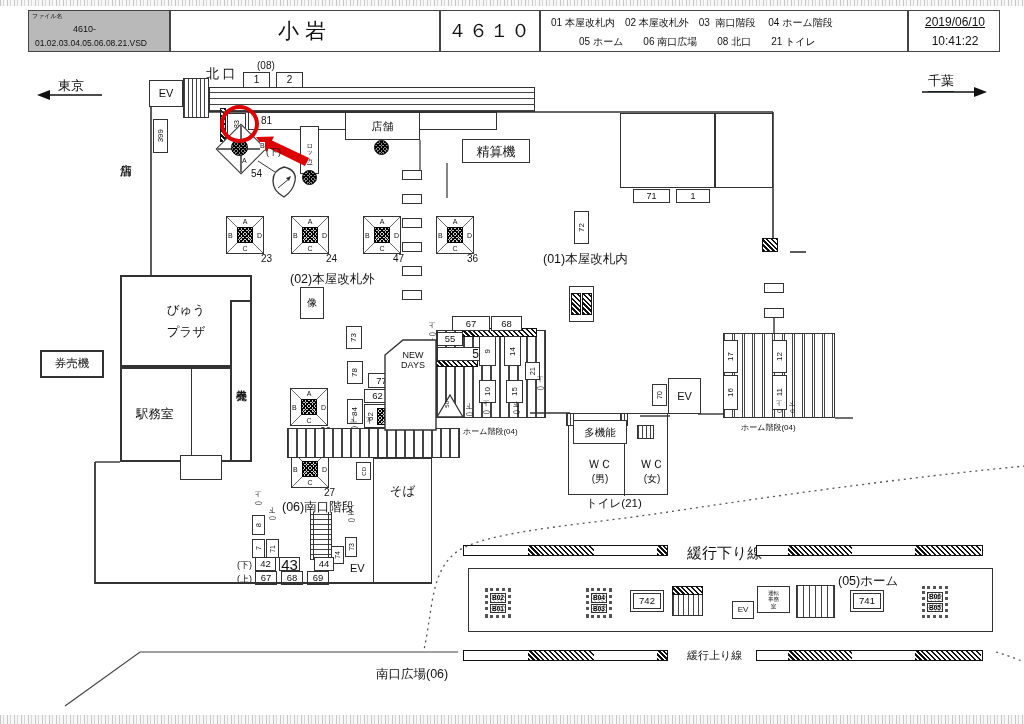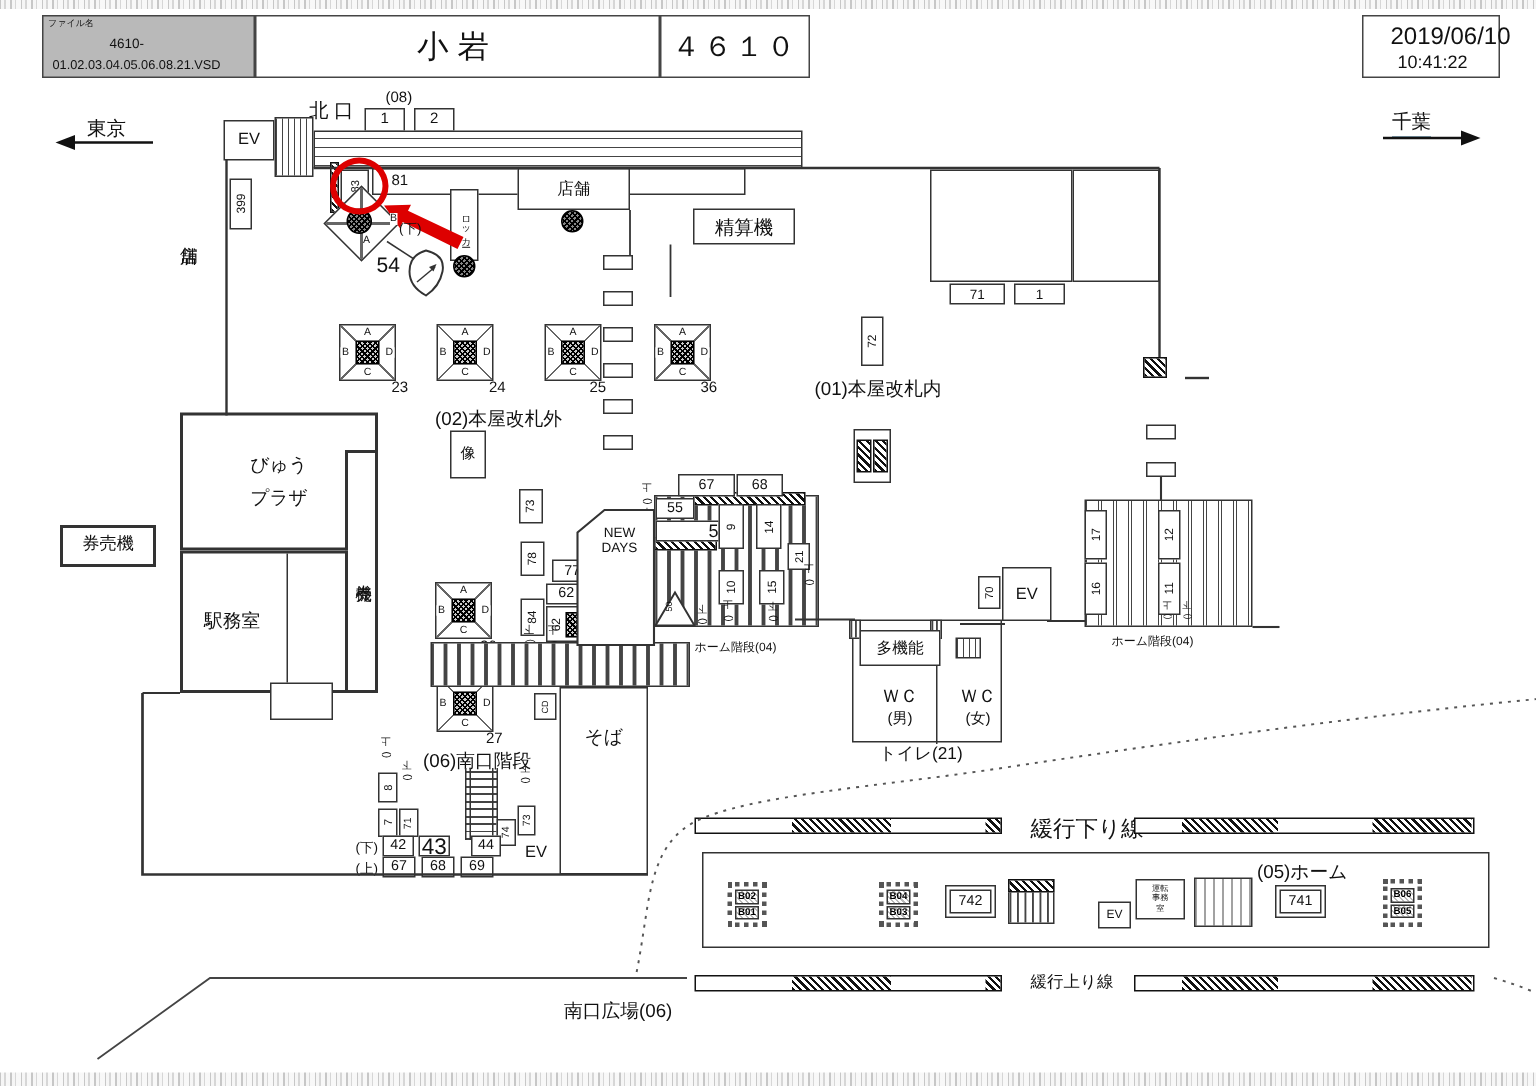--- a/index.html
+++ b/index.html
@@ -62,22 +62,26 @@
     <div class="lb" style="left:3px;top:2px;font-size:6px;">ファイル名</div>
     <div class="lb" style="left:44px;top:13px;font-size:9px;">4610-</div>
     <div class="lb" style="left:6px;top:28px;font-size:8.5px;">01.02.03.04.05.06.08.21.VSD</div>
   </div>
   <div class="hcell" style="left:170px;top:10px;width:270px;height:42px;display:flex;align-items:center;justify-content:center;">
     <span style="font-size:21px;letter-spacing:6px;">小岩</span>
   </div>
   <div class="hcell" style="left:440px;top:10px;width:100px;height:42px;display:flex;align-items:center;justify-content:center;">
     <span style="font-size:19px;letter-spacing:2px;">４６１０</span>
   </div>
+  <div class="hcell" style="left:540px;top:10px;width:368px;height:42px;">
+    <div class="lb" style="left:10px;top:6px;font-size:10px;">01 本屋改札内　02 本屋改札外　03  南口階段　 04 ホーム階段</div>
+    <div class="lb" style="left:38px;top:25px;font-size:10px;">05 ホーム　　06 南口広場　　08 北口　　21 トイレ</div>
+  </div>
   <div class="hcell" style="left:908px;top:10px;width:92px;height:42px;text-align:center;">
-    <div class="lb" style="left:12px;top:5px;width:92px;font-size:16px;">2019/06/10</div>
+    <div class="lb" style="left:0;top:5px;width:92px;font-size:12px;text-decoration:underline;">2019/06/10</div>
     <div class="lb" style="left:0;top:24px;width:92px;font-size:12px;">10:41:22</div>
   </div>
 
   <svg class="abs" style="left:0;top:0;z-index:2;" width="1024" height="724" viewBox="0 0 1024 724">
 
     <path d="M209,112 L773,112" stroke="#333" stroke-width="1.6" fill="none"></path>
     <path d="M151,106 L151,277" stroke="#333" stroke-width="1.6" fill="none"></path>
     <path d="M773,112 L773,238" stroke="#333" stroke-width="1.6" fill="none"></path>
     <path d="M790,252 L806,252" stroke="#333" stroke-width="1.6" fill="none"></path>
     <path d="M774,318 L774,334" stroke="#333" stroke-width="1.4" fill="none"></path>
@@ -138,21 +142,21 @@
   <div class="hx" style="left:220px;top:108px;width:6px;height:34px;"></div>
   <div class="bx" style="left:227px;top:113px;width:19px;height:23px;font-size:7.5px;">
       <span class="vn">83</span>
     </div>
   <div class="redring" style="left:220px;top:105px;width:39px;height:38px;"></div>
 
   <div class="pillar" style="left:223px;top:131px;width:36px;height:36px;transform:rotate(45deg);z-index:1;"></div>
   <div class="dot" style="left:231px;top:139px;width:17px;height:17px;z-index:2;"></div>
   <div class="lb" style="left:242px;top:157px;font-size:7px;z-index:3;background:#fff;">A</div>
   <div class="lb" style="left:260px;top:142px;font-size:7px;z-index:3;background:#fff;">B</div>
-  <div class="lb" style="left:251px;top:168px;font-size:14px;z-index:3;">54</div>
+  <div class="lb" style="left:251px;top:168px;font-size:10px;z-index:3;">54</div>
   <div class="lb" style="left:266px;top:147px;font-size:9px;z-index:3;">(下)</div>
 
   <div class="bx" style="left:300px;top:126px;width:19px;height:48px;">
     <span class="vtx" style="font-size:6.5px;letter-spacing:0;">ロッカー</span>
   </div>
   <div class="dot" style="left:302px;top:170px;width:15px;height:15px;"></div>
 
   <div class="bx" style="left:345px;top:112px;width:75px;height:28px;font-size:11px;">店舗</div>
   <div class="dot" style="left:374px;top:140px;width:15px;height:15px;"></div>
   <div class="bx" style="left:462px;top:139px;width:68px;height:24px;font-size:13px;">精算機</div>
@@ -199,21 +203,21 @@
       <span class="pcore"></span>
   </div>
   <div class="lb" style="left:326px;top:253px;">24</div>
   <div class="pillar" style="left:363px;top:216px;">
     <span class="pl pa">A</span>
       <span class="pl pb">B</span>
       <span class="pl pc">C</span>
       <span class="pl pd">D</span>
       <span class="pcore"></span>
   </div>
-  <div class="lb" style="left:393px;top:253px;">25</div>
+  <div class="lb" style="left:393px;top:253px;">47</div>
   <div class="pillar" style="left:436px;top:216px;">
     <span class="pl pa">A</span>
       <span class="pl pb">B</span>
       <span class="pl pc">C</span>
       <span class="pl pd">D</span>
       <span class="pcore"></span>
   </div>
   <div class="lb" style="left:467px;top:253px;">36</div>
 
   <div class="bx" style="left:120px;top:275px;width:132px;height:92px;flex-direction:column;gap:10px;border-width:2px;">

